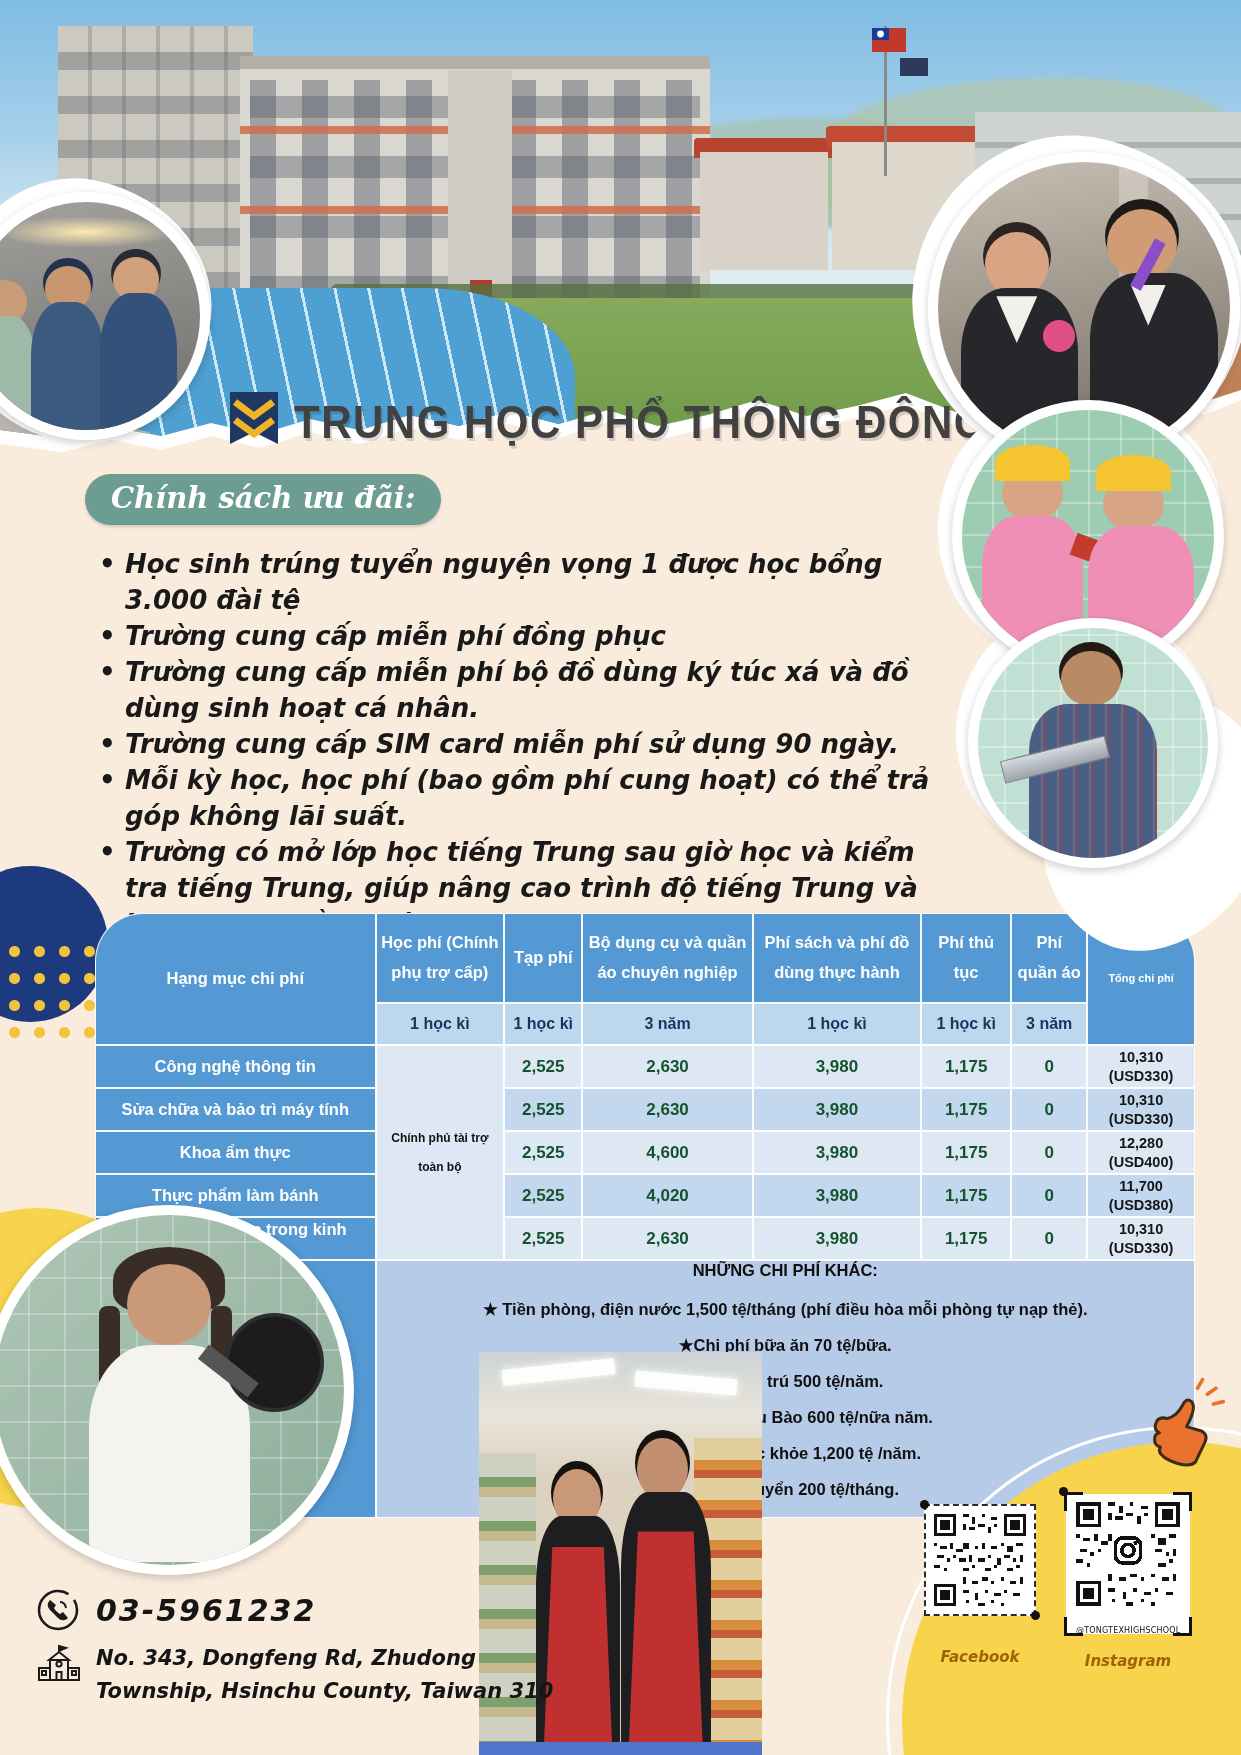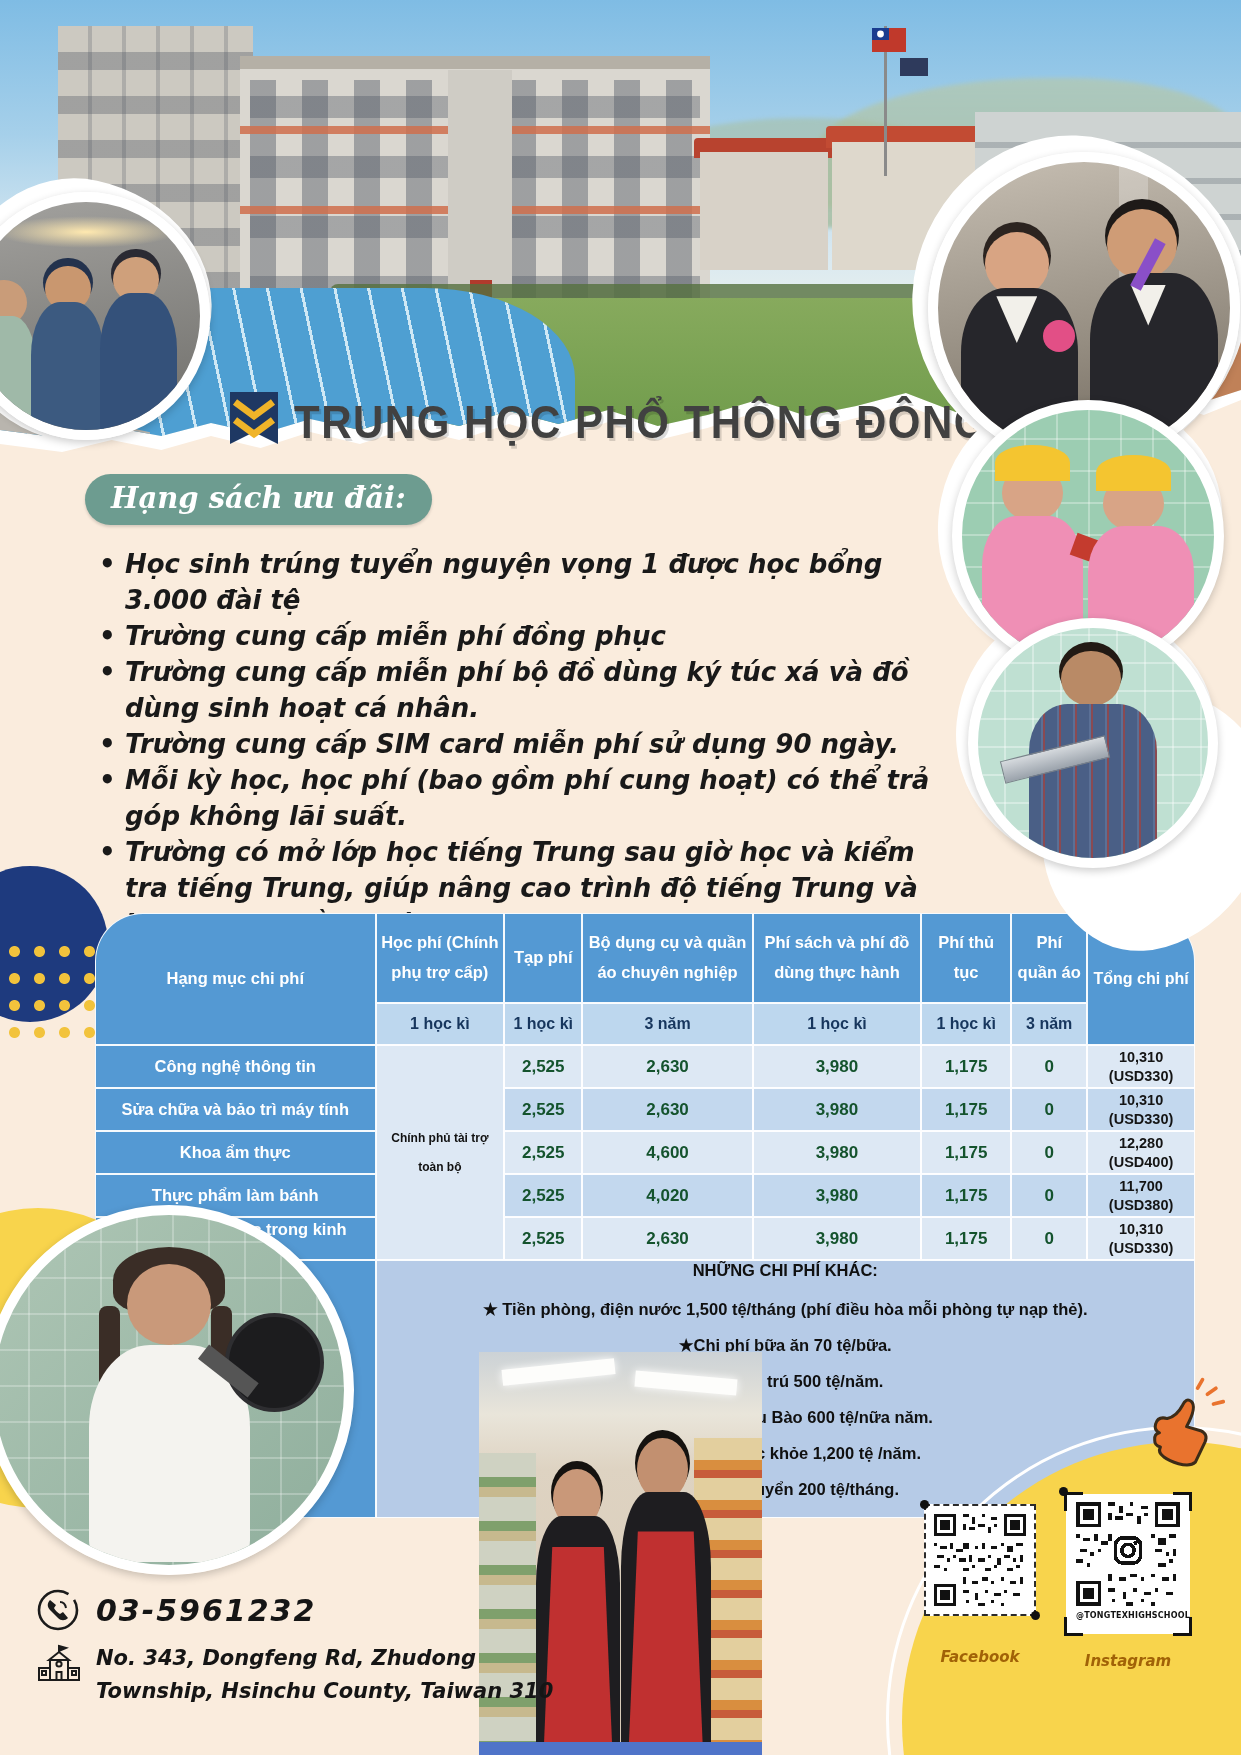--- a/index.html
+++ b/index.html
@@ -60,21 +60,21 @@
   .benefits li{position:relative;font-size:26px;line-height:36px;font-weight:bold;font-style:italic;
          color:#191919;padding-left:30px;margin:0;}
   .benefits li:before{content:"•";position:absolute;left:4px;top:0;font-style:normal;}
 
   
   .fee-table{position:absolute;left:95px;top:913px;width:1100px;z-index:3;border-collapse:separate;border-spacing:0;table-layout:fixed;}
   .fee-table th,.fee-table td{border:1px solid rgba(255,255,255,.95);text-align:center;padding:0 4px;
          font-family:"Liberation Sans",sans-serif;}
   .hd{background:#5499d3;color:#fff;font-weight:bold;font-size:16.5px;line-height:1.8;}
   .tl{border-top-left-radius:48px;}
-  .trr{border-top-right-radius:48px;font-size:16px;}
+  .trr{border-top-right-radius:48px;font-size:11px;}
   .sub{background:#bdd7ee;color:#17365d;font-weight:bold;font-size:16px;height:40px;}
   .rowlab{background:#5499d3;color:#fff;font-weight:bold;font-size:16.5px;}
   .num{font-weight:bold;font-size:17px;color:#14532d;}
   .r-light td.num,.r-light .tot{background:#dde8f4;}
   .r-dark td.num,.r-dark .tot{background:#c3d8ee;}
   .tot{font-weight:bold;font-size:14.5px;color:#141414;line-height:1.3;}
   .tuition{background:#dde8f4;font-weight:bold;font-size:12px;color:#111;line-height:2.4;}
   .h1r th{height:88px;}
   .datar{height:43px;}
   .ghichu-lab{background:#5499d3;color:#fff;font-weight:bold;font-size:17px;vertical-align:top;padding-top:12px;
@@ -109,21 +109,21 @@
         padding:8px;z-index:6;box-sizing:border-box;}
   .qr-fb:before,.qr-fb:after{content:"";position:absolute;width:9px;height:9px;border-radius:50%;background:#111;}
   .qr-fb:before{left:-6px;top:-6px;} .qr-fb:after{right:-6px;bottom:-6px;}
   .qr-ig{position:absolute;left:1066px;top:1494px;width:124px;height:140px;background:#fff;z-index:6;box-sizing:border-box;padding:8px 10px 2px 10px;}
   .br{position:absolute;width:16px;height:16px;border:3px solid #111;}
   .br.a{left:-2px;top:-2px;border-right:none;border-bottom:none;}
   .br.b{right:-2px;top:-2px;border-left:none;border-bottom:none;}
   .br.c{left:-2px;bottom:-2px;border-right:none;border-top:none;}
   .br.d{right:-2px;bottom:-2px;border-left:none;border-top:none;}
   .qr-ig .dot{position:absolute;left:-7px;top:-7px;width:9px;height:9px;border-radius:50%;background:#111;}
-  .handle{font-size:8px;font-weight:bold;color:#111;text-align:center;letter-spacing:.2px;margin-top:1px;}
+  .handle{font-size:8px;font-weight:normal;color:#111;text-align:center;letter-spacing:.2px;margin-top:16px;}
   .soc-label{position:absolute;z-index:6;font-size:15px;font-weight:bold;font-style:italic;color:#a16207;text-align:center;}
   .thumbs{position:absolute;left:1140px;top:1376px;z-index:6;}
 </style>
 </head>
 <body>
 
 <div class="page">
 
   <div class="tear-white"></div>
   <div class="campus">
@@ -205,21 +205,21 @@
 
   <div class="title-row">
     <svg width="56" height="62" viewBox="0 0 56 62">
       <polygon points="4,0 52,0 52,52 28,40 4,52" fill="#1e3863"></polygon>
       <polyline points="9,10 28,24 47,10" fill="none" stroke="#f0b429" stroke-width="7"></polyline>
       <polyline points="9,28 28,42 47,28" fill="none" stroke="#f0b429" stroke-width="7"></polyline>
     </svg>
     <div class="title">TRUNG HỌC PHỔ THÔNG ĐÔNG THÁI</div>
   </div>
 
-  <div class="badge">Hạng sách ưu đãi:</div>
+  <div class="badge">Chính sách ưu đãi:</div>
   <ul class="benefits">
     <li>Học sinh trúng tuyển nguyện vọng 1 được học bổng 3.000 đài tệ</li>
     <li>Trường cung cấp miễn phí đồng phục</li>
     <li>Trường cung cấp miễn phí bộ đồ dùng ký túc xá và đồ dùng sinh hoạt cá nhân.</li>
     <li>Trường cung cấp SIM card miễn phí sử dụng 90 ngày.</li>
     <li>Mỗi kỳ học, học phí (bao gồm phí cung hoạt) có thể trả góp không lãi suất.</li>
     <li>Trường có mở lớp học tiếng Trung sau giờ học và kiểm tra tiếng Trung, giúp nâng cao trình độ tiếng Trung và kỹ năng nghề nghiệp.</li>
     <li>Trường cung cấp thưởng cho các học sinh đạt chứng chỉ chuyên môn và thưởng cho học sinh vượt qua kỳ thi tiếng Trung B1</li>
   </ul>
 

